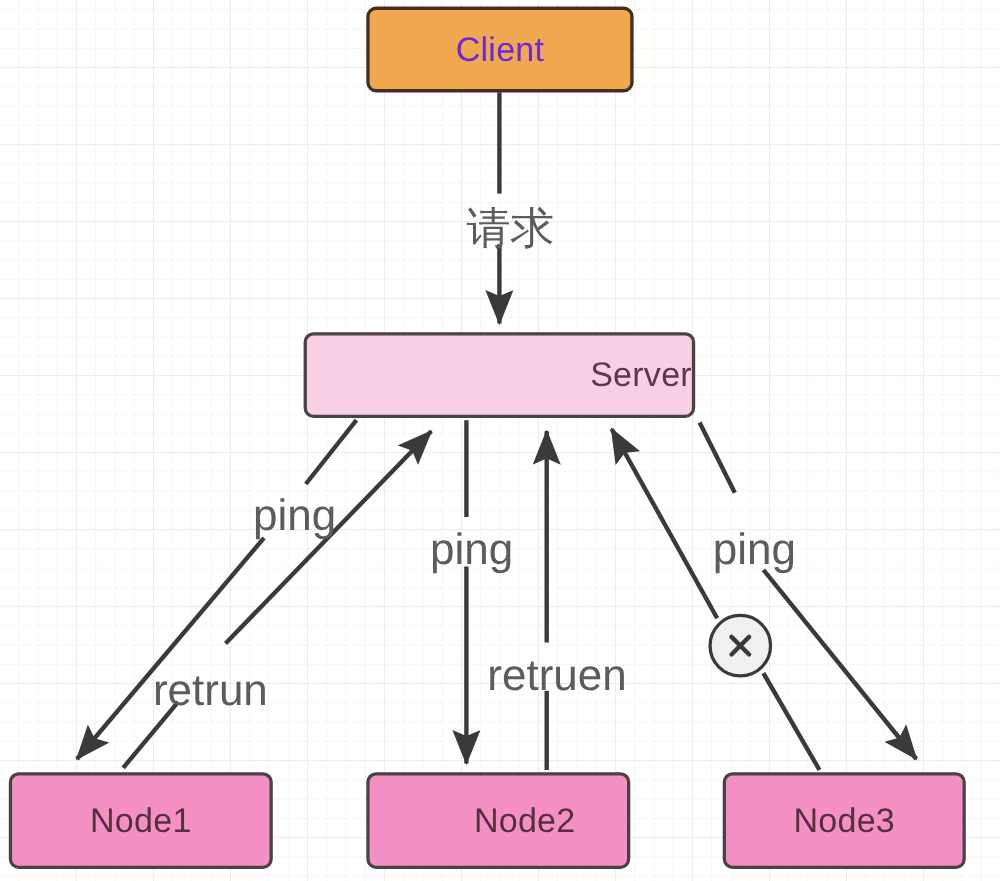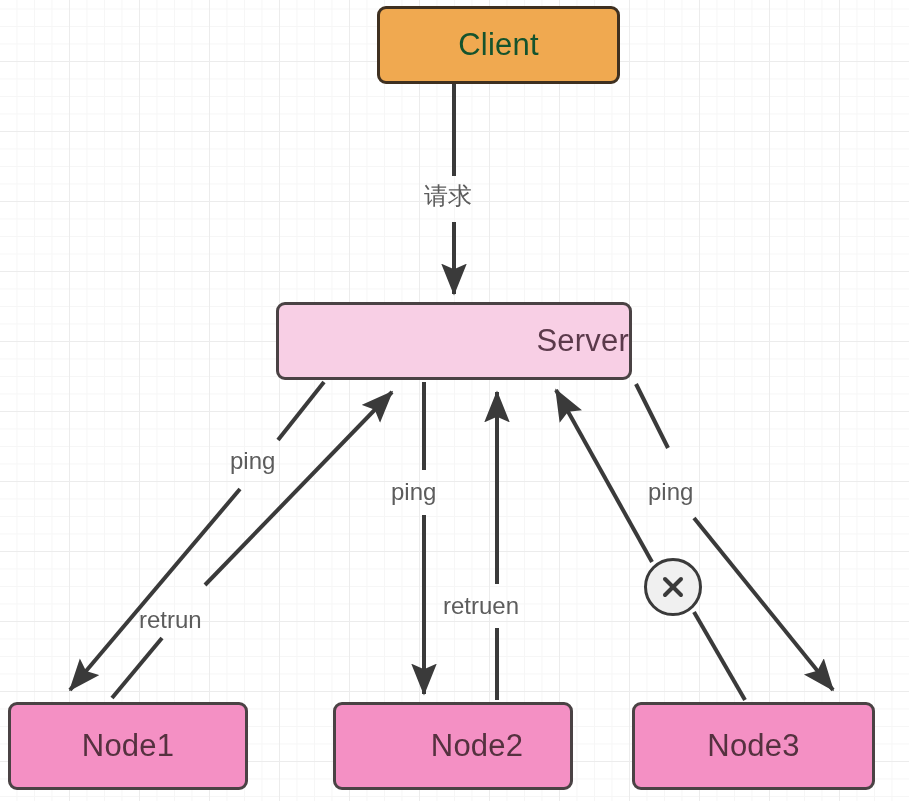--- a/index.html
+++ b/index.html
@@ -39,36 +39,35 @@
     align-items: center;
     justify-content: center;
     font-size: 31px;
     color: #4a4244;
     letter-spacing: 0.2px;
     z-index: 5;
   }
   .node-client {
     background: #f0a950;
     border-color: #3f3020;
-    color: #14532d;
-    margin-left: 44px;
+    color: #6d28d9;
   }
   .node-server {
     background: #f8cfe5;
     border-color: #4a4244;
     color: #5b3a4b;
   }
   .node-leaf {
     background: #f490c4;
     border-color: #4a4244;
     color: #55313f;
   }
   .edge-label {
     position: absolute;
-    font-size: 24px;
+    font-size: 40px;
     color: #5c5c5c;
     white-space: nowrap;
     z-index: 6;
     background: transparent;
   }
   .edge-label.cn {
     font-family: "DejaVu Sans", "Liberation Sans", sans-serif;
   }
   .blocker {
     position: absolute;
@@ -154,21 +153,21 @@
   </div>
 
   <div class="node node-leaf" style="left:8px; top:702px; width:240px; height:88px;">
     <span>Node1</span>
   </div>
 
   <div class="node node-leaf" style="left:333px; top:702px; width:240px; height:88px;padding-left:48px;">
     <span>Node2</span>
   </div>
 
-  <div class="node node-leaf" style="left:632px; top:702px; width:243px; height:88px;">
+  <div class="node node-leaf" style="left:657px; top:702px; width:221px; height:88px;">
     <span>Node3</span>
   </div>
 
   <div class="edge-label cn" style="left:424px; top:180px;">请求</div>
 
   <div class="edge-label" style="left:230px; top:447px;">ping</div>
 
   <div class="edge-label" style="left:139px; top:606px;">retrun</div>
 
   <div class="edge-label" style="left:391px; top:478px;">ping</div>

